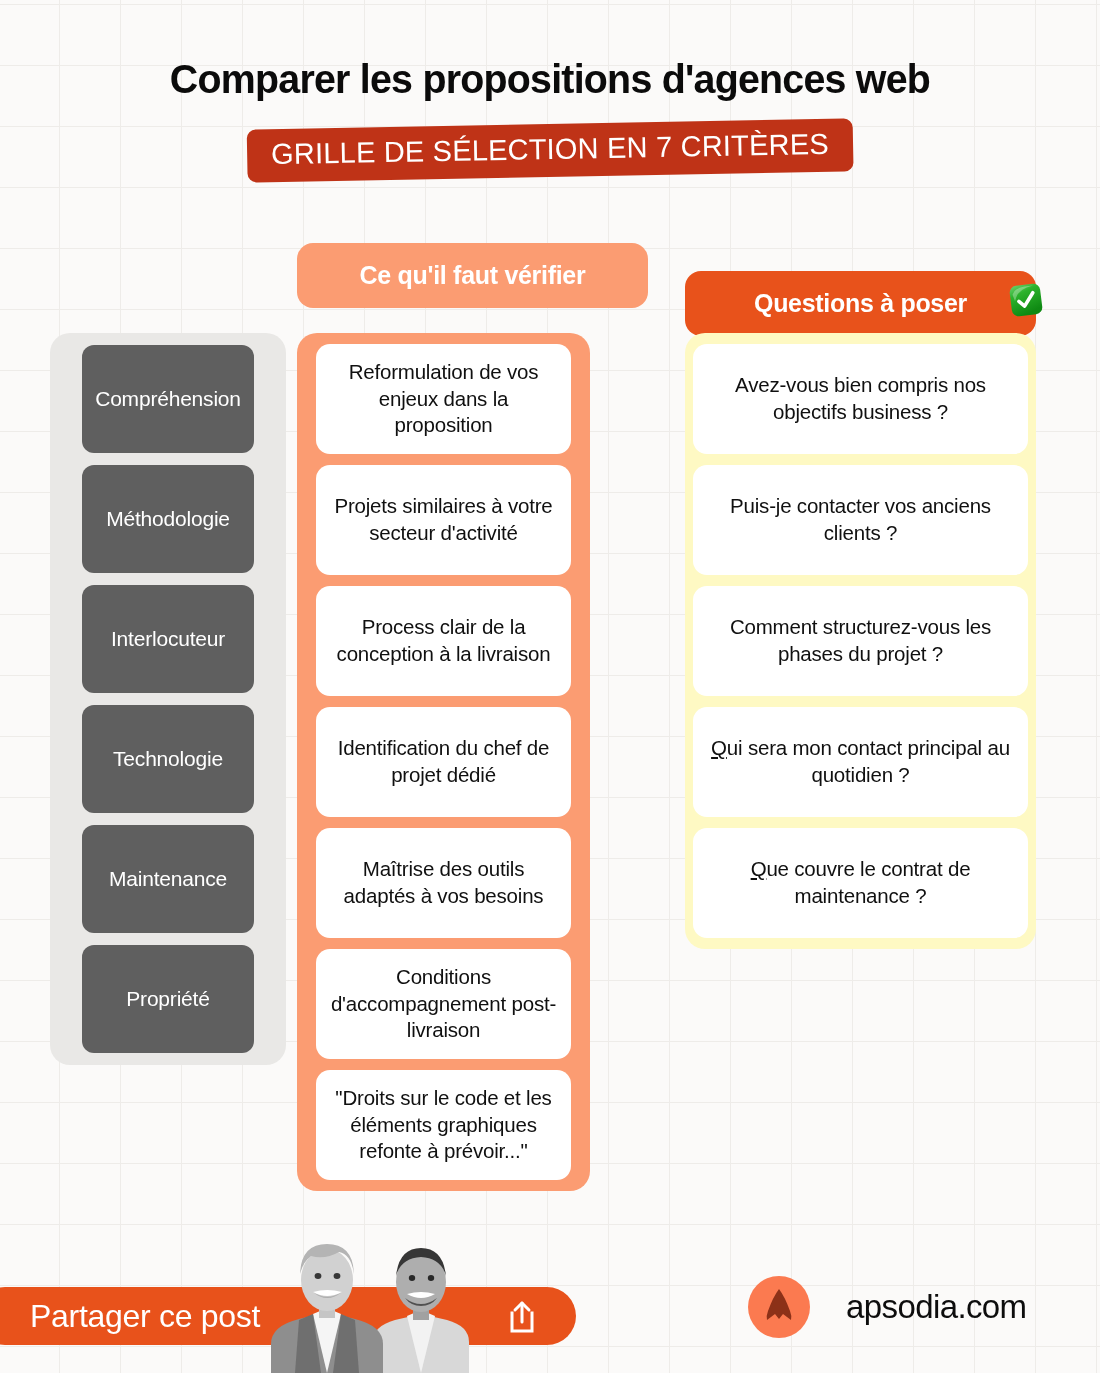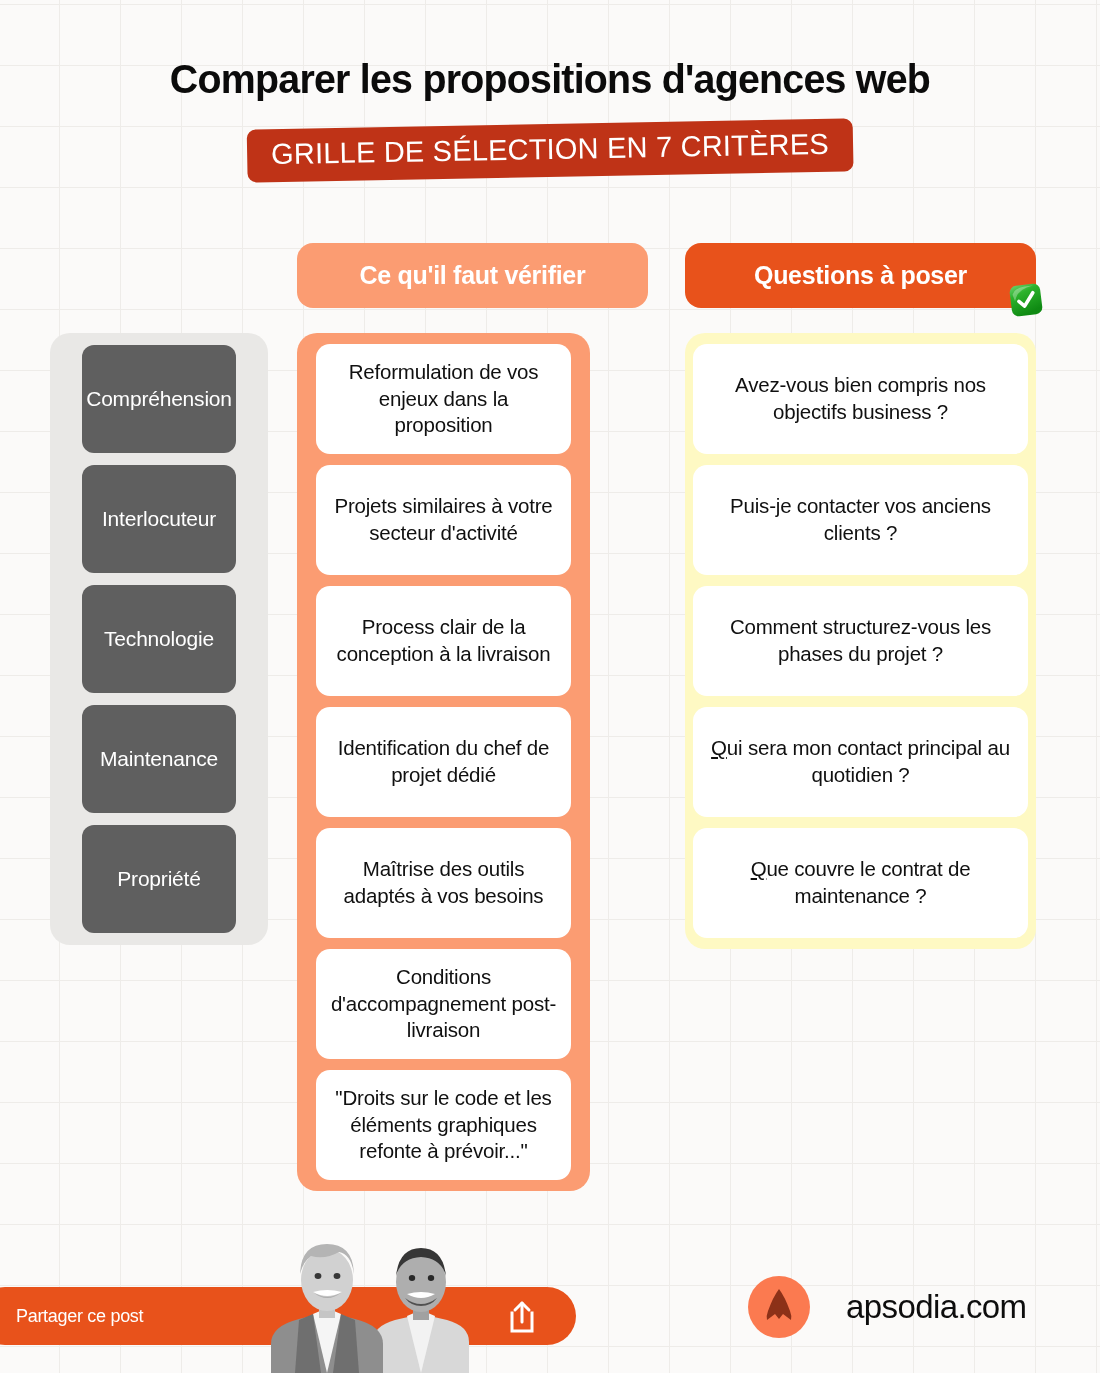--- a/index.html
+++ b/index.html
@@ -88,40 +88,40 @@
     border-radius: 16px;
     display: flex;
     align-items: center;
     justify-content: center;
     color: #ffffff;
     font-size: 25px;
     font-weight: 700;
     letter-spacing: -0.3px;
   }
   #head-verify   { left: 297px; width: 351px; background: #fb9c72; }
-  #head-question { left: 685px; width: 351px; background: #e8521b; }
+  #head-question { left: 685px; width: 351px; background: #e8521b; margin-top: 28px; }
 
   #check-badge {
     position: absolute;
     top: 40px;
     left: 1009px;
     width: 34px;
     height: 34px;
     z-index: 5;
     transform: rotate(-7deg);
   }
 
   
   .shell {
     position: absolute;
     top: 90px;
     border-radius: 20px;
   }
   #shell-criteria {
-    left: 50px;  width: 218px;
+    left: 50px;  width: 236px;
     background: #e9e8e6;
     padding: 12px 32px;
   }
   #shell-verify {
     left: 297px; width: 293px;
     background: #fb9c72;
     padding: 11px 19px;
   }
   #shell-question {
     left: 685px; width: 351px;
@@ -177,23 +177,23 @@
     left: -24px;
     width: 600px;
     height: 58px;
     background: #e8521b;
     border-radius: 29px;
     display: flex;
     align-items: center;
     z-index: 1;
   }
   #share-label {
-    margin-left: 40px;
+    margin-left: 54px;
     color: #ffffff;
-    font-size: 18px;
+    font-size: 32px;
     letter-spacing: -0.3px;
   }
   #share-icon { position: absolute; right: 38px; top: 13px; }
 
   
   #people {
     position: absolute;
     top: 0;
     left: 255px;
     width: 240px;
@@ -256,20 +256,21 @@
           <stop offset="1" stop-color="#0f8a13"></stop>
         </linearGradient>
       </defs>
       <rect x="2" y="2" width="36" height="36" rx="8" fill="url(#gckg)"></rect>
       <path d="M5 12 Q9 4 20 4 L30 4 Q11 6 7 20 Z" fill="#ffffff" opacity="0.30"></path>
       <path d="M11.5 20.5 L17.5 27 L29 12.5" fill="none" stroke="#ffffff" stroke-width="4.2" stroke-linecap="round" stroke-linejoin="round"></path>
     </svg>
 
     <div class="shell" id="shell-criteria">
         <div class="criteria-chip">Compréhension</div>
+        <div class="criteria-chip">Méthodologie</div>
         <div class="criteria-chip">Interlocuteur</div>
         <div class="criteria-chip">Technologie</div>
         <div class="criteria-chip">Maintenance</div>
         <div class="criteria-chip">Propriété</div>
       </div>
 
     <div class="shell" id="shell-verify">
         <div class="cell-card">
           <span>Reformulation de vos enjeux dans la proposition</span>
         </div>

